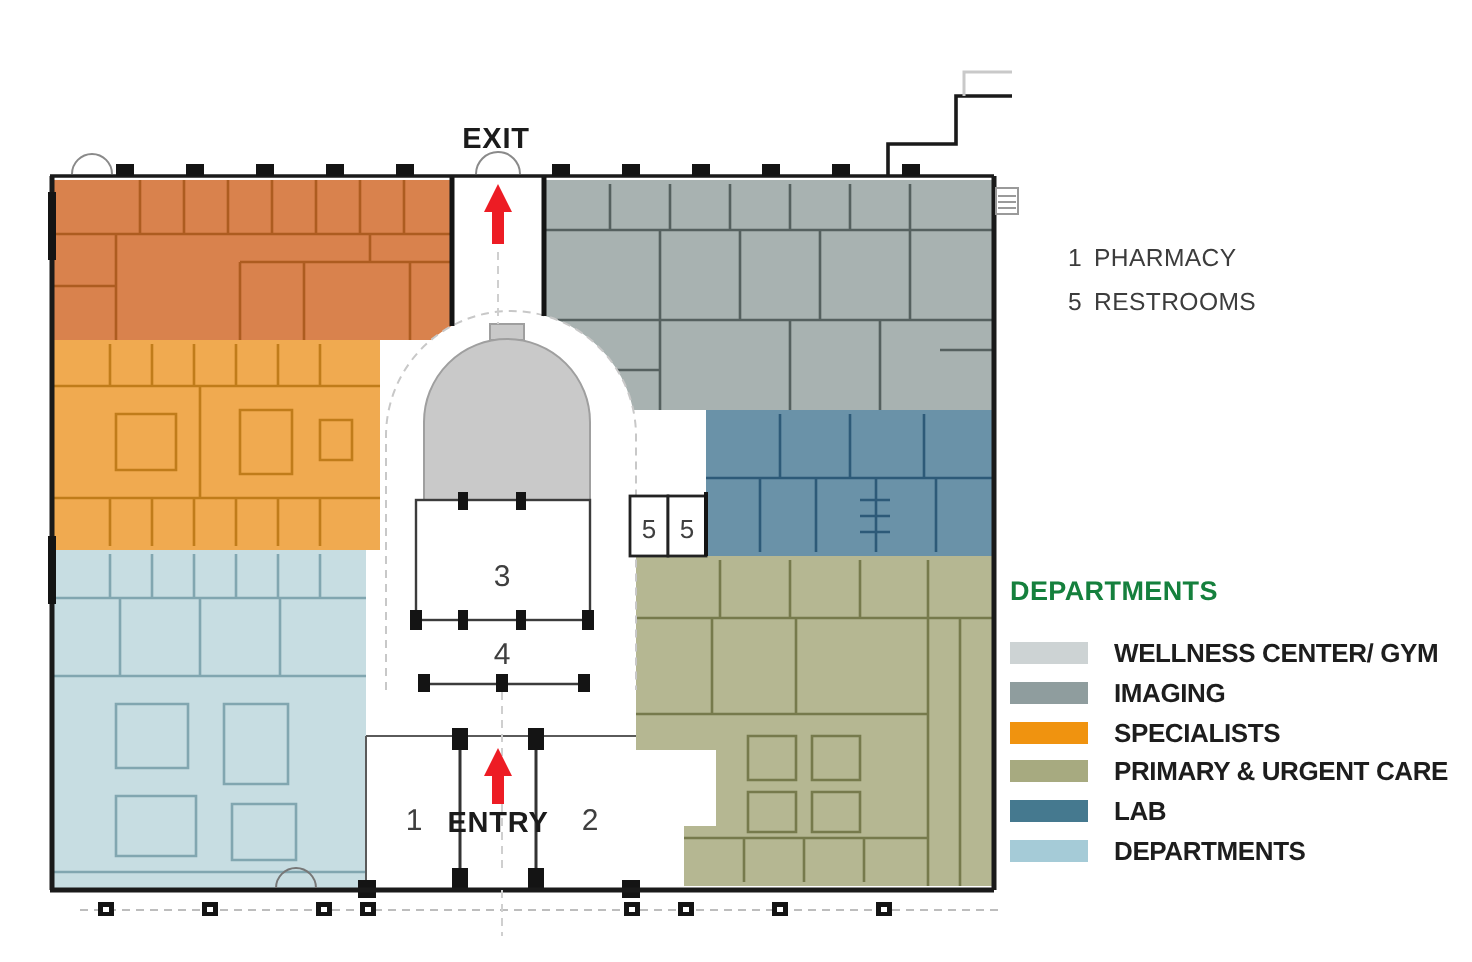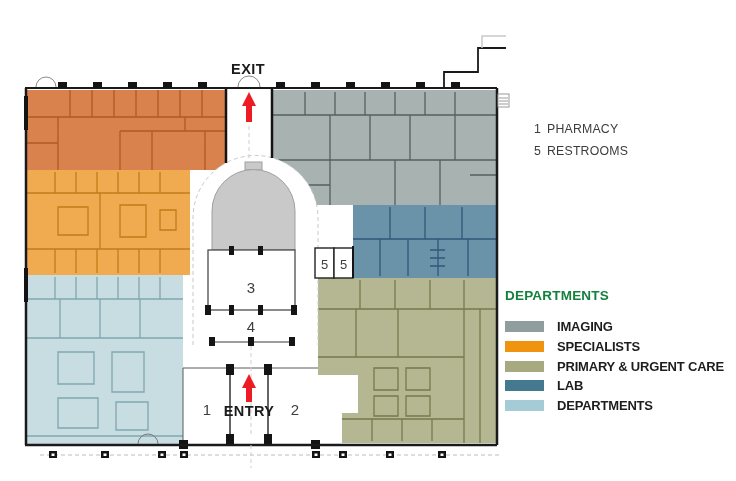--- a/index.html
+++ b/index.html
@@ -180,20 +180,24 @@
   </svg>
 
   <div class="key-list">
     <div class="key-row"><span class="key-num">1</span><span>PHARMACY</span></div>
     <div class="key-row"><span class="key-num">5</span><span>RESTROOMS</span></div>
   </div>
 
   <div class="dept">
     <p class="dept-title">DEPARTMENTS</p>
     <div class="dept-row">
+      <div class="dept-swatch" style="background-color: rgb(205, 211, 212);"></div>
+      <div class="dept-label">WELLNESS CENTER/ GYM</div>
+    </div>
+    <div class="dept-row">
       <div class="dept-swatch" style="background-color: rgb(143, 157, 158);"></div>
       <div class="dept-label">IMAGING</div>
     </div>
     <div class="dept-row">
       <div class="dept-swatch" style="background-color: rgb(240, 147, 15);"></div>
       <div class="dept-label">SPECIALISTS</div>
     </div>
     <div class="dept-row">
       <div class="dept-swatch" style="background-color: rgb(167, 170, 128);"></div>
       <div class="dept-label">PRIMARY &amp; URGENT CARE</div>

